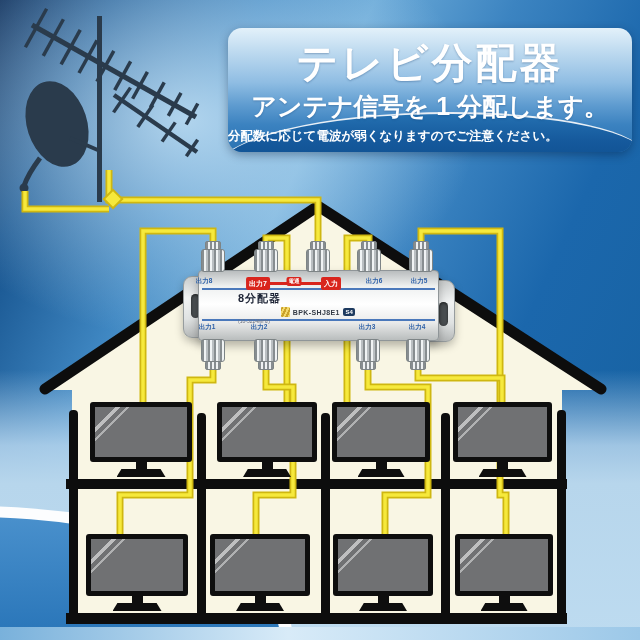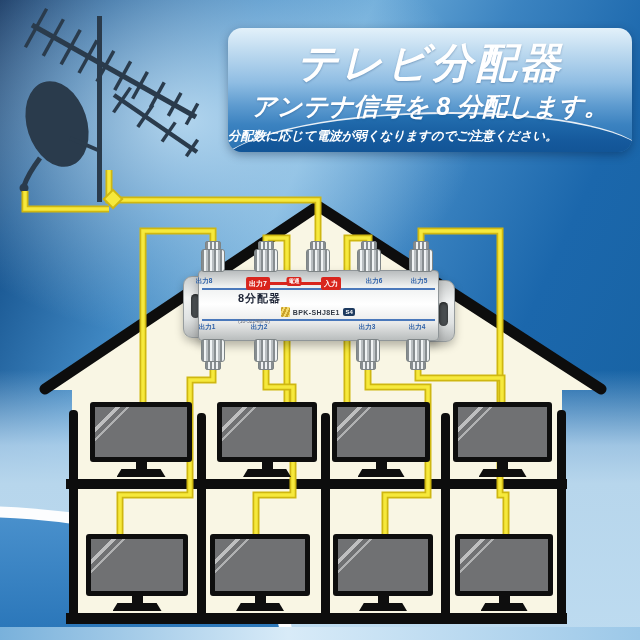--- a/index.html
+++ b/index.html
@@ -16,21 +16,21 @@
   .sky-bottom{position:absolute;left:0;right:0;top:370px;height:270px;
     background:linear-gradient(180deg,rgba(183,214,238,0) 0%,rgba(183,214,238,.85) 28%,#b7d6ec 42%,#bddbf0 100%);}
   .wave-white{position:absolute;left:-30px;top:506px;width:322px;height:170px;background:#fcfdfe;border-top-right-radius:100% 75%;}
   .wave-blue{position:absolute;left:-30px;top:517px;width:310px;height:160px;background:linear-gradient(180deg,#4990cc,#1e6cb2);border-top-right-radius:100% 75%;}
   .bottom-strip{position:absolute;left:0;right:0;top:627px;height:13px;
     background:linear-gradient(90deg,#79b1db,#d8ebf8 45%,#9cc8e8);}
   svg#scene{position:absolute;left:0;top:0;z-index:1;}
   
   #panel{position:absolute;left:228px;top:28px;width:404px;height:124px;border-radius:14px;overflow:hidden;z-index:4;
     background:linear-gradient(180deg,#e3f1fa 0%,#bcd9ef 20%,#8fbde3 44%,#5f9cd0 62%,#3b82c0 78%,#2a72b2 100%);
-    box-shadow:0 3px 10px rgba(0,20,50,.35);font-style:italic;}
+    box-shadow:0 3px 10px rgba(0,20,50,.35);}
   #panel .band{position:absolute;left:-12px;right:-12px;bottom:-22px;height:62px;
     background:linear-gradient(180deg,#2470b1 0%,#15599c 45%,#0d4c8b 100%);
     border-top-left-radius:55% 95%;border-top-right-radius:45% 70%;
     border-top:2px solid rgba(255,255,255,.9);}
   #panel .t1{position:absolute;left:0;right:0;top:8px;text-align:center;color:#fff;
     font-size:41px;font-weight:bold;letter-spacing:3px;text-shadow:0 1px 2px rgba(20,60,110,.35);}
   #panel .t2{position:absolute;left:0;right:0;top:62px;text-align:center;color:#fff;
     font-size:25px;font-weight:bold;letter-spacing:0;text-shadow:0 1px 2px rgba(20,60,110,.3);}
   #panel .t3{position:absolute;left:0;right:0;bottom:7px;text-align:left;color:#fff;
     font-size:12.5px;font-weight:bold;z-index:2;}
@@ -269,17 +269,17 @@
       <div class="plabel" style="left: 367px; top: 323px;">出力3</div>
       <div class="port bottom" style="left: 406px;">
         <div class="tip"></div>
       </div>
       <div class="plabel" style="left: 417px; top: 323px;">出力4</div>
     </div>
 
   <div id="panel">
     <div class="band"></div>
     <div class="t1">テレビ分配器</div>
-    <div class="t2">アンテナ信号を 8 分配します。</div>
+    <div class="t2">アンテナ信号を 1 分配します。</div>
     <div class="t3">分配数に応じて電波が弱くなりますのでご注意ください。</div>
   </div>
 
 </div>
 
 </body></html>

